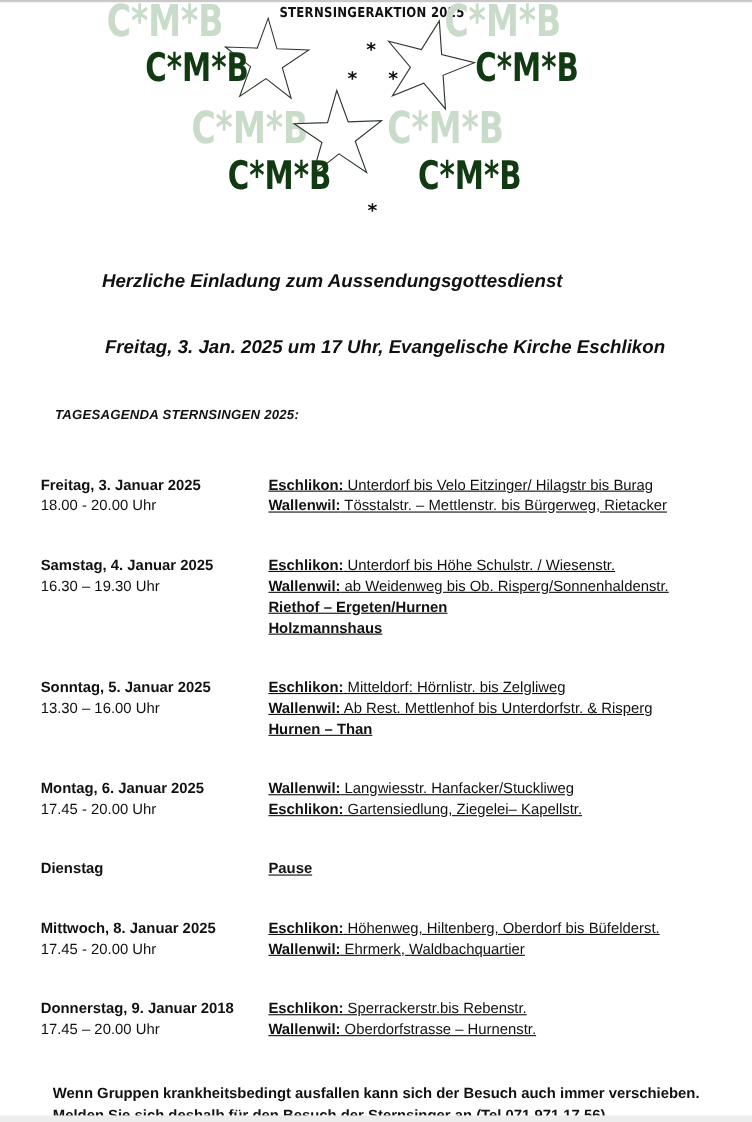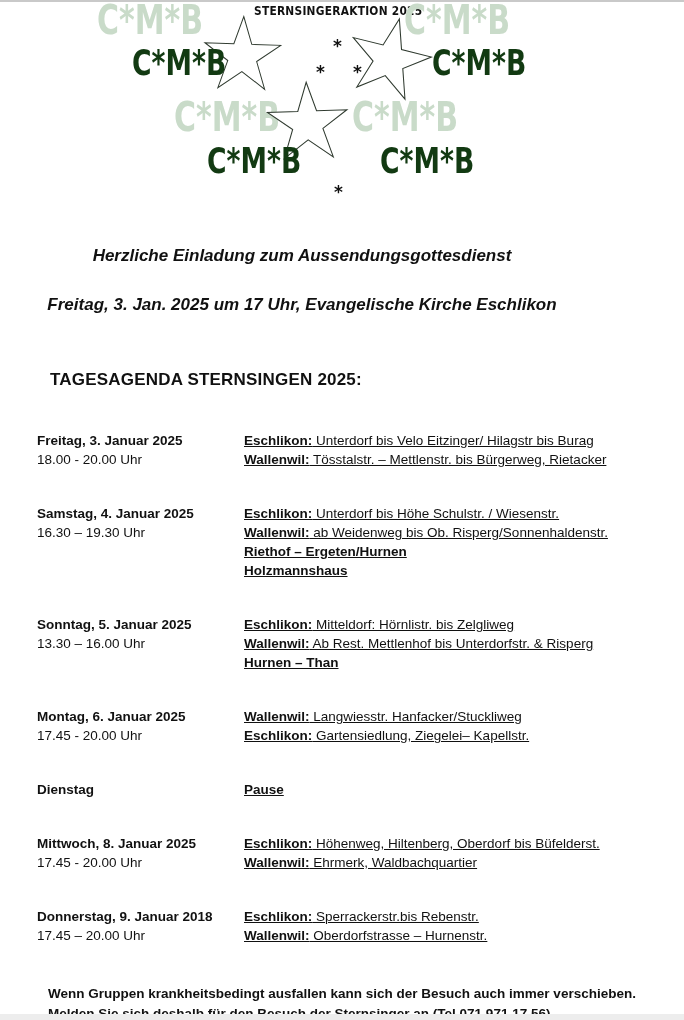--- a/index.html
+++ b/index.html
@@ -45,26 +45,26 @@
   .ast.a2{left:316px;top:64px;}
   .ast.a3{left:353px;top:64px;}
   .ast.a4{left:334px;top:184px;}
 
   
   .invite{
     position:absolute;left:0;width:604px;text-align:center;
     font-size:17px;font-weight:bold;font-style:italic;white-space:nowrap;
   }
   .invite.i1{top:246px;}
-  .invite.i2{top:295px;}
+  .invite.i2{top:306px;margin-left:48px;}
 
   
   .agenda-heading{
     position:absolute;left:50px;top:370px;
-    font-size:17px;font-weight:bold;letter-spacing:.2px;white-space:nowrap;
+    font-size:12px;font-weight:bold;letter-spacing:.2px;white-space:nowrap;font-style:italic;
   }
   .rows{position:absolute;left:37px;top:431px;width:634px;}
   .row{
     display:grid;grid-template-columns:207px 1fr;
     font-size:13.5px;line-height:19px;margin-bottom:35px;
   }
   .row .date{font-weight:bold;white-space:nowrap;}
   .row .time{white-space:nowrap;}
   .sched-line{white-space:nowrap;text-decoration:underline;}
   .sched-line b{font-weight:bold;}

